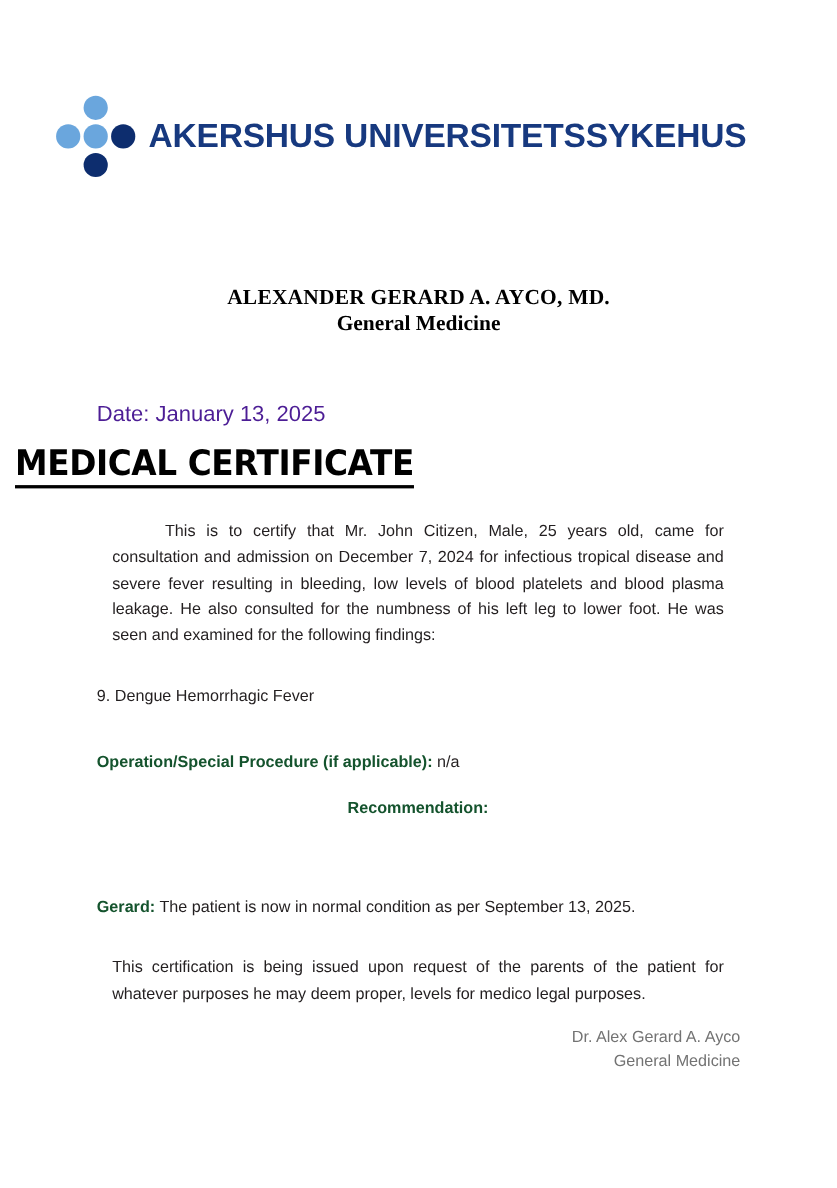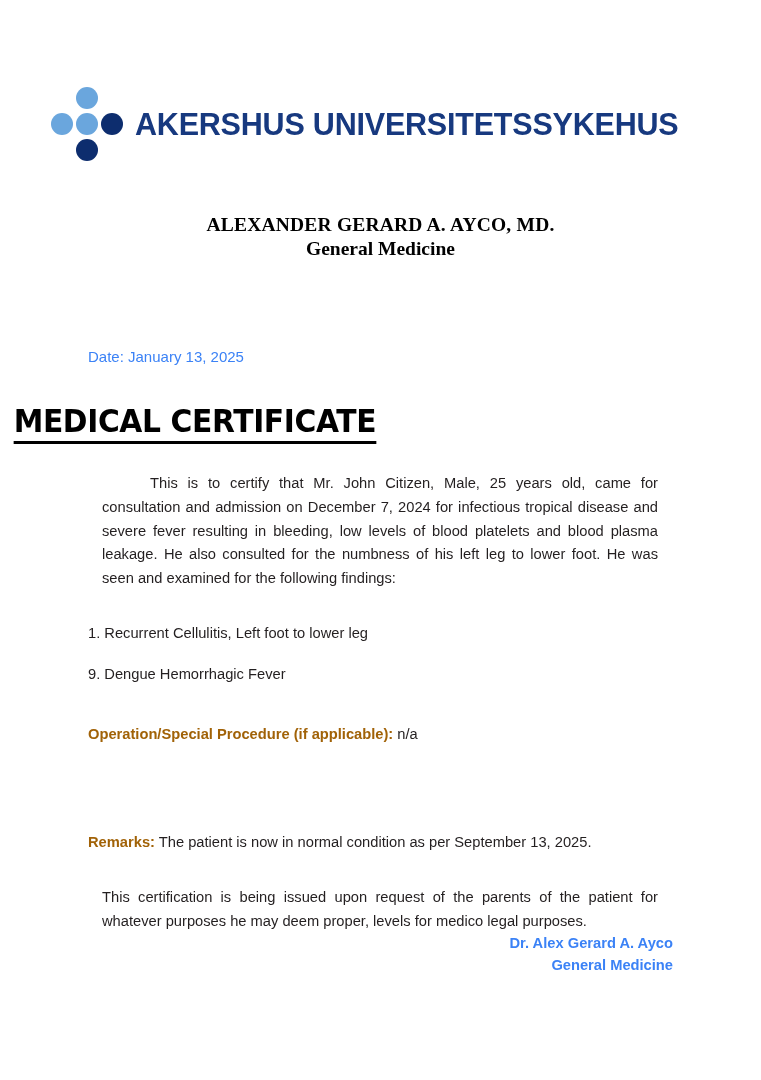--- a/index.html
+++ b/index.html
@@ -71,20 +71,21 @@
     width: 761px;
     text-align: center;
     font-family: "Liberation Serif", serif;
     color: #000000;
   }
   .doctor-name {
     font-weight: bold;
     font-size: 19.5px;
     letter-spacing: 0.2px;
     line-height: 1.22;
+    margin-top: 46px;
   }
   .doctor-specialty {
     font-weight: bold;
     font-size: 19.5px;
     line-height: 1.22;
   }
 
   
   .address-block {
     position: absolute;
@@ -93,23 +94,23 @@
     text-align: right;
     font-size: 14.7px;
     line-height: 1.42;
     color: #231f20;
   }
 
   
   .date-line {
     position: absolute;
     left: 88px;
-    top: 348px;
-    font-size: 15px;
-    color: #3b82f6;
+    top: 366px;
+    font-size: 20px;
+    color: #4c1d95;
   }
 
   
   .doc-title-wrap {
     position: absolute;
     left: 0;
     top: 405px;
     width: 761px;
     text-align: left;
   }
@@ -148,34 +149,34 @@
     margin: 0;
     padding-top: 17px;
   }
   .gap-lg   { height: 36px; }
   .gap-md   { height: 18px; }
   .gap-sm   { height: 12px; }
 
   .label-line { margin: 0; }
   .lbl {
     font-weight: bold;
-    color: #a16207;
+    color: #14532d;
     text-align: center;
   }
 
   
   .signature-block {
     position: absolute;
     right: 88px;
     top: 932px;
     text-align: right;
     font-size: 14.7px;
-    font-weight: bold;
+    font-weight: normal;
     line-height: 1.5;
-    color: #3b82f6;
+    color: #737373;
   }
 </style>
 </head>
 <body>
 
 <div class="page">
 
   <div class="letterhead">
     <div class="logo-mark">
       <span class="dot dot-top"></span>
@@ -196,42 +197,42 @@
   <div class="date-line">Date: January 13, 2025</div>
 
   <div class="doc-title-wrap">
     <span class="doc-title">MEDICAL CERTIFICATE</span>
   </div>
 
   <div class="body-area">
 
     <p class="para para-indent">This is to certify that Mr. John Citizen, Male, 25 years old, came for consultation and admission on December 7, 2024 for infectious tropical disease and severe fever resulting in bleeding, low levels of blood platelets and blood plasma leakage. He also consulted for the numbness of his left leg to lower foot.  He was seen and examined for the following findings:</p>
 
-    <p class="finding">1. Recurrent Cellulitis, Left foot to lower leg</p>
 
     <p class="finding">9. Dengue Hemorrhagic Fever</p>
 
     <div class="gap-lg"></div>
 
     <p class="label-line">
       <span class="lbl">Operation/Special Procedure (if applicable):</span>
       <span>n/a</span>
     </p>
 
     <div class="gap-md"></div>
 
+    <p class="label-line lbl">Recommendation:</p>
 
     <div class="gap-md"></div>
 
 
     <div class="gap-lg"></div>
     <div class="gap-sm"></div>
 
     <p class="label-line">
-      <span class="lbl">Remarks:</span>
+      <span class="lbl">Gerard:</span>
       <span>The patient is now in normal condition as per September 13, 2025.</span>
     </p>
 
     <div class="gap-md"></div>
 
     <p class="para">This certification is being issued upon request of the parents of the patient for whatever purposes he may deem proper, levels for medico legal purposes.</p>
   </div>
 
   <div class="signature-block">
     <div>Dr. Alex Gerard A. Ayco</div>

